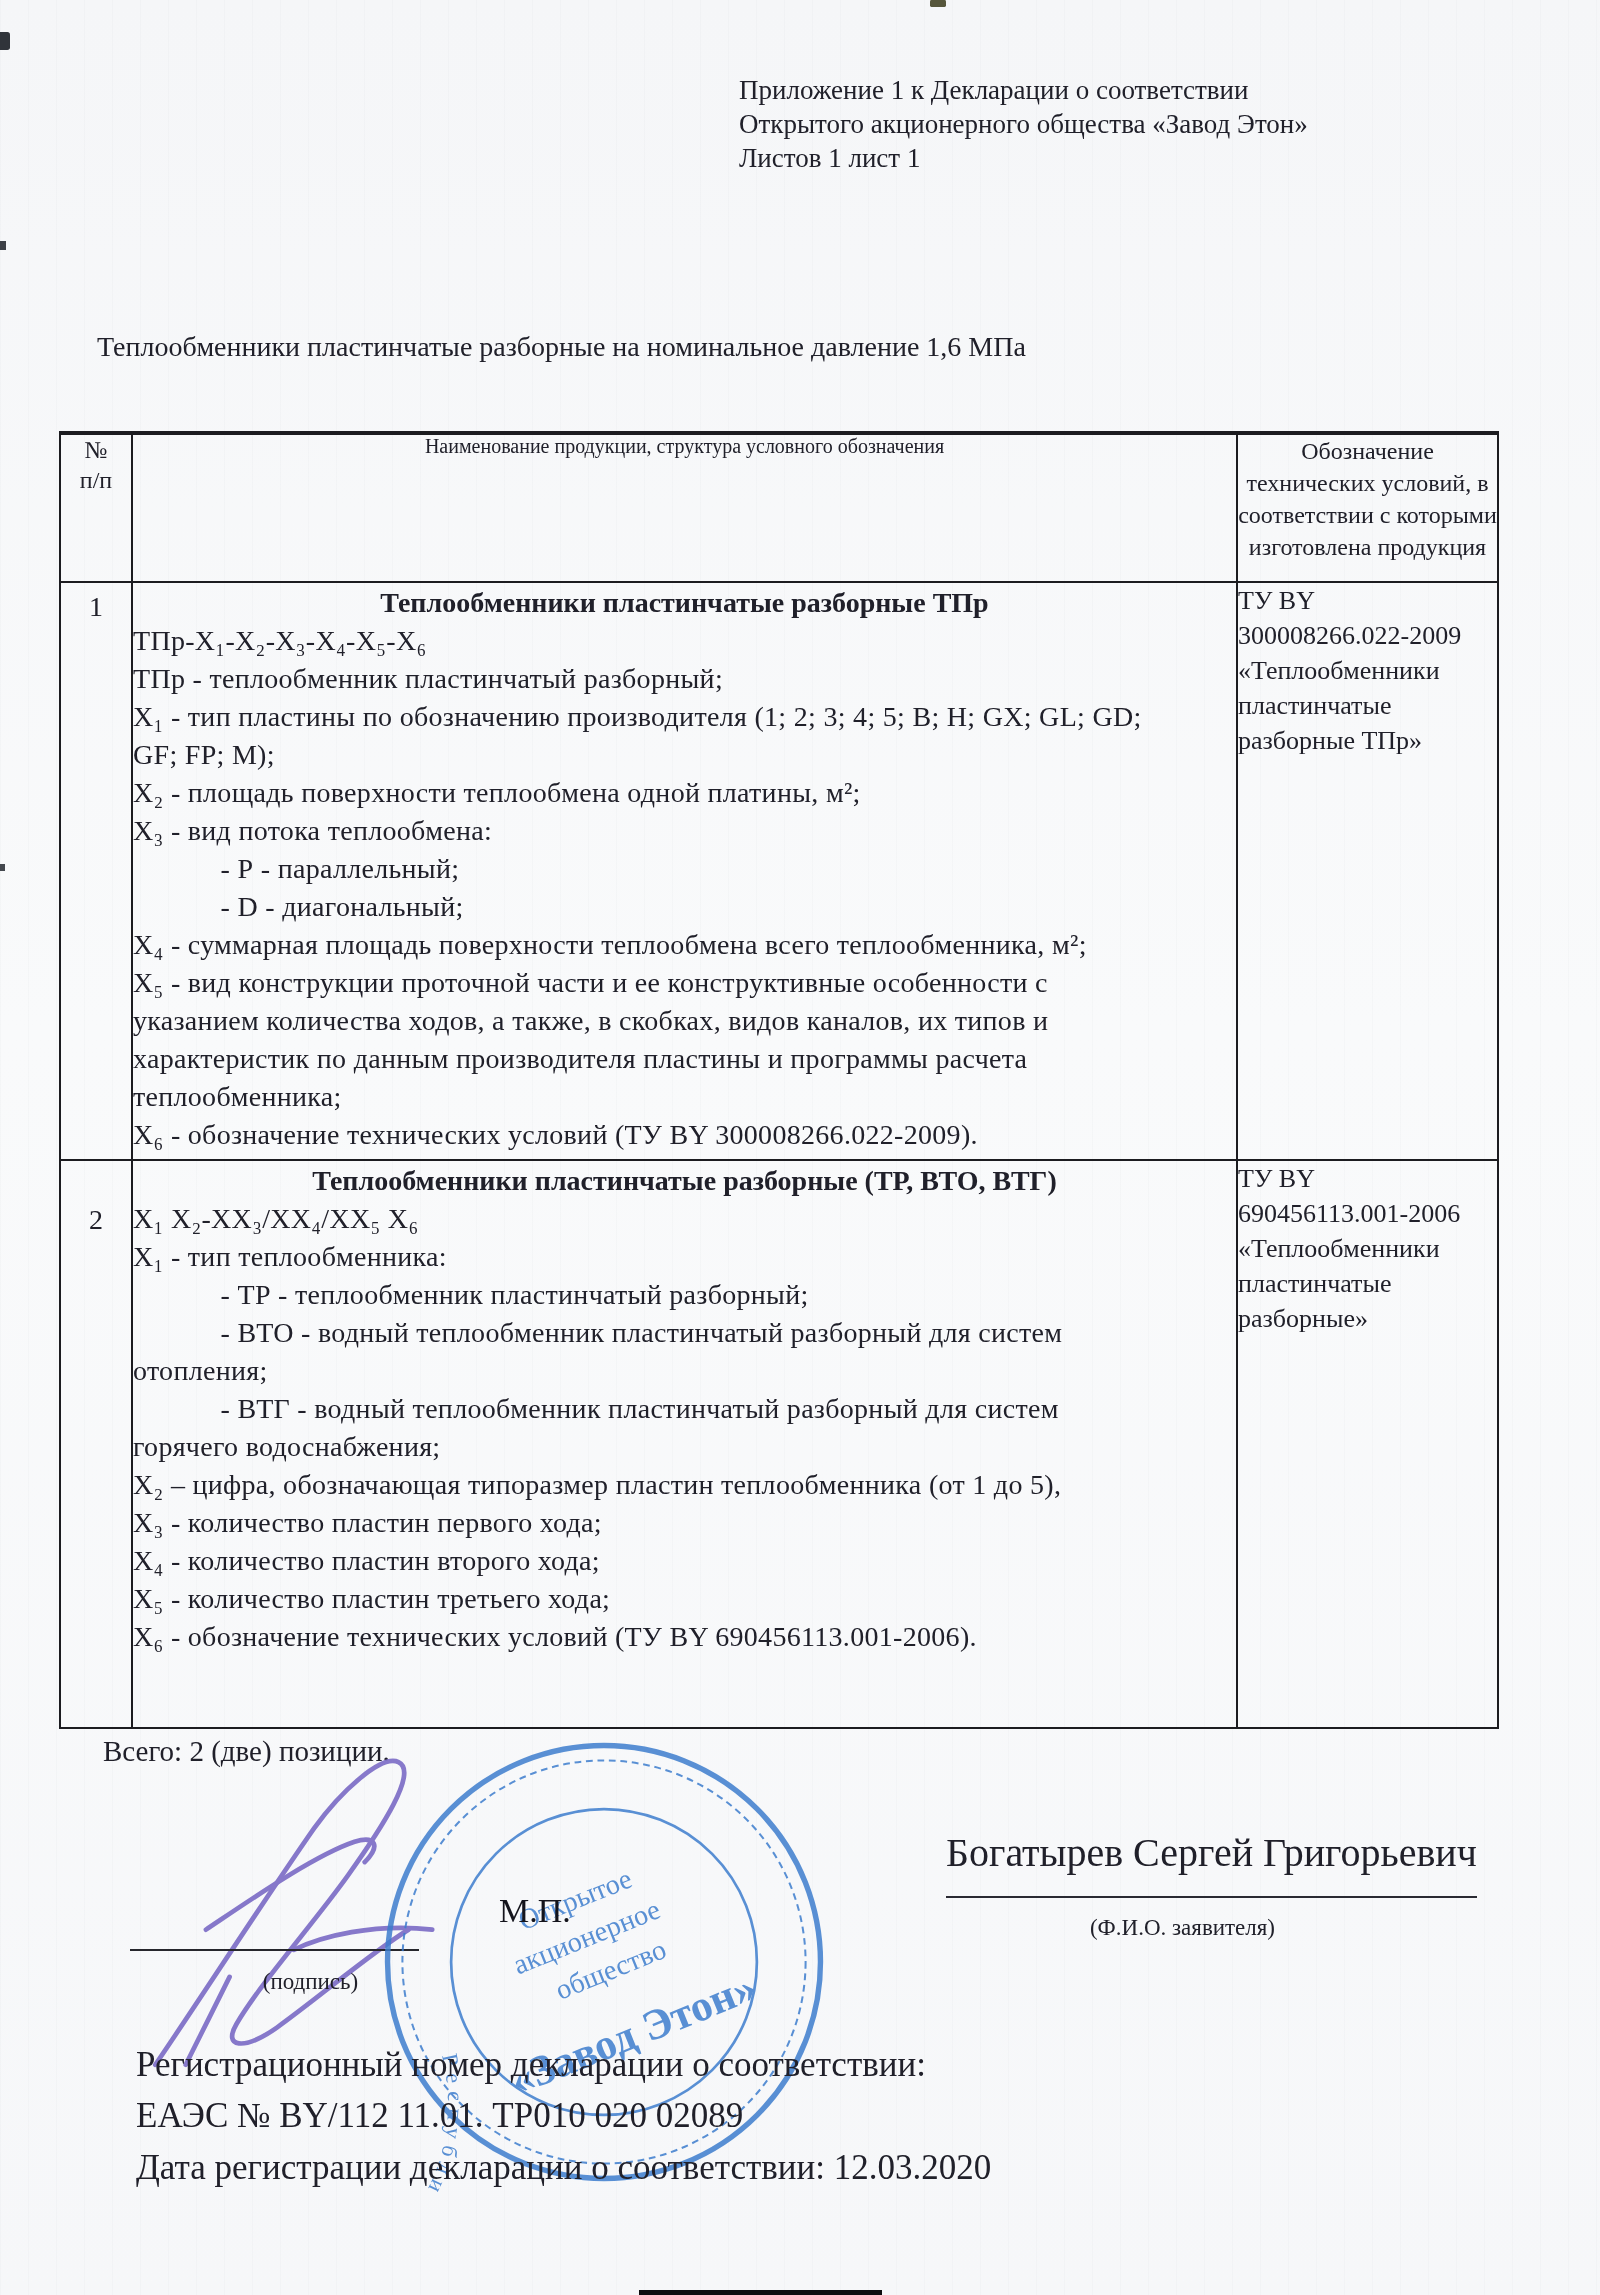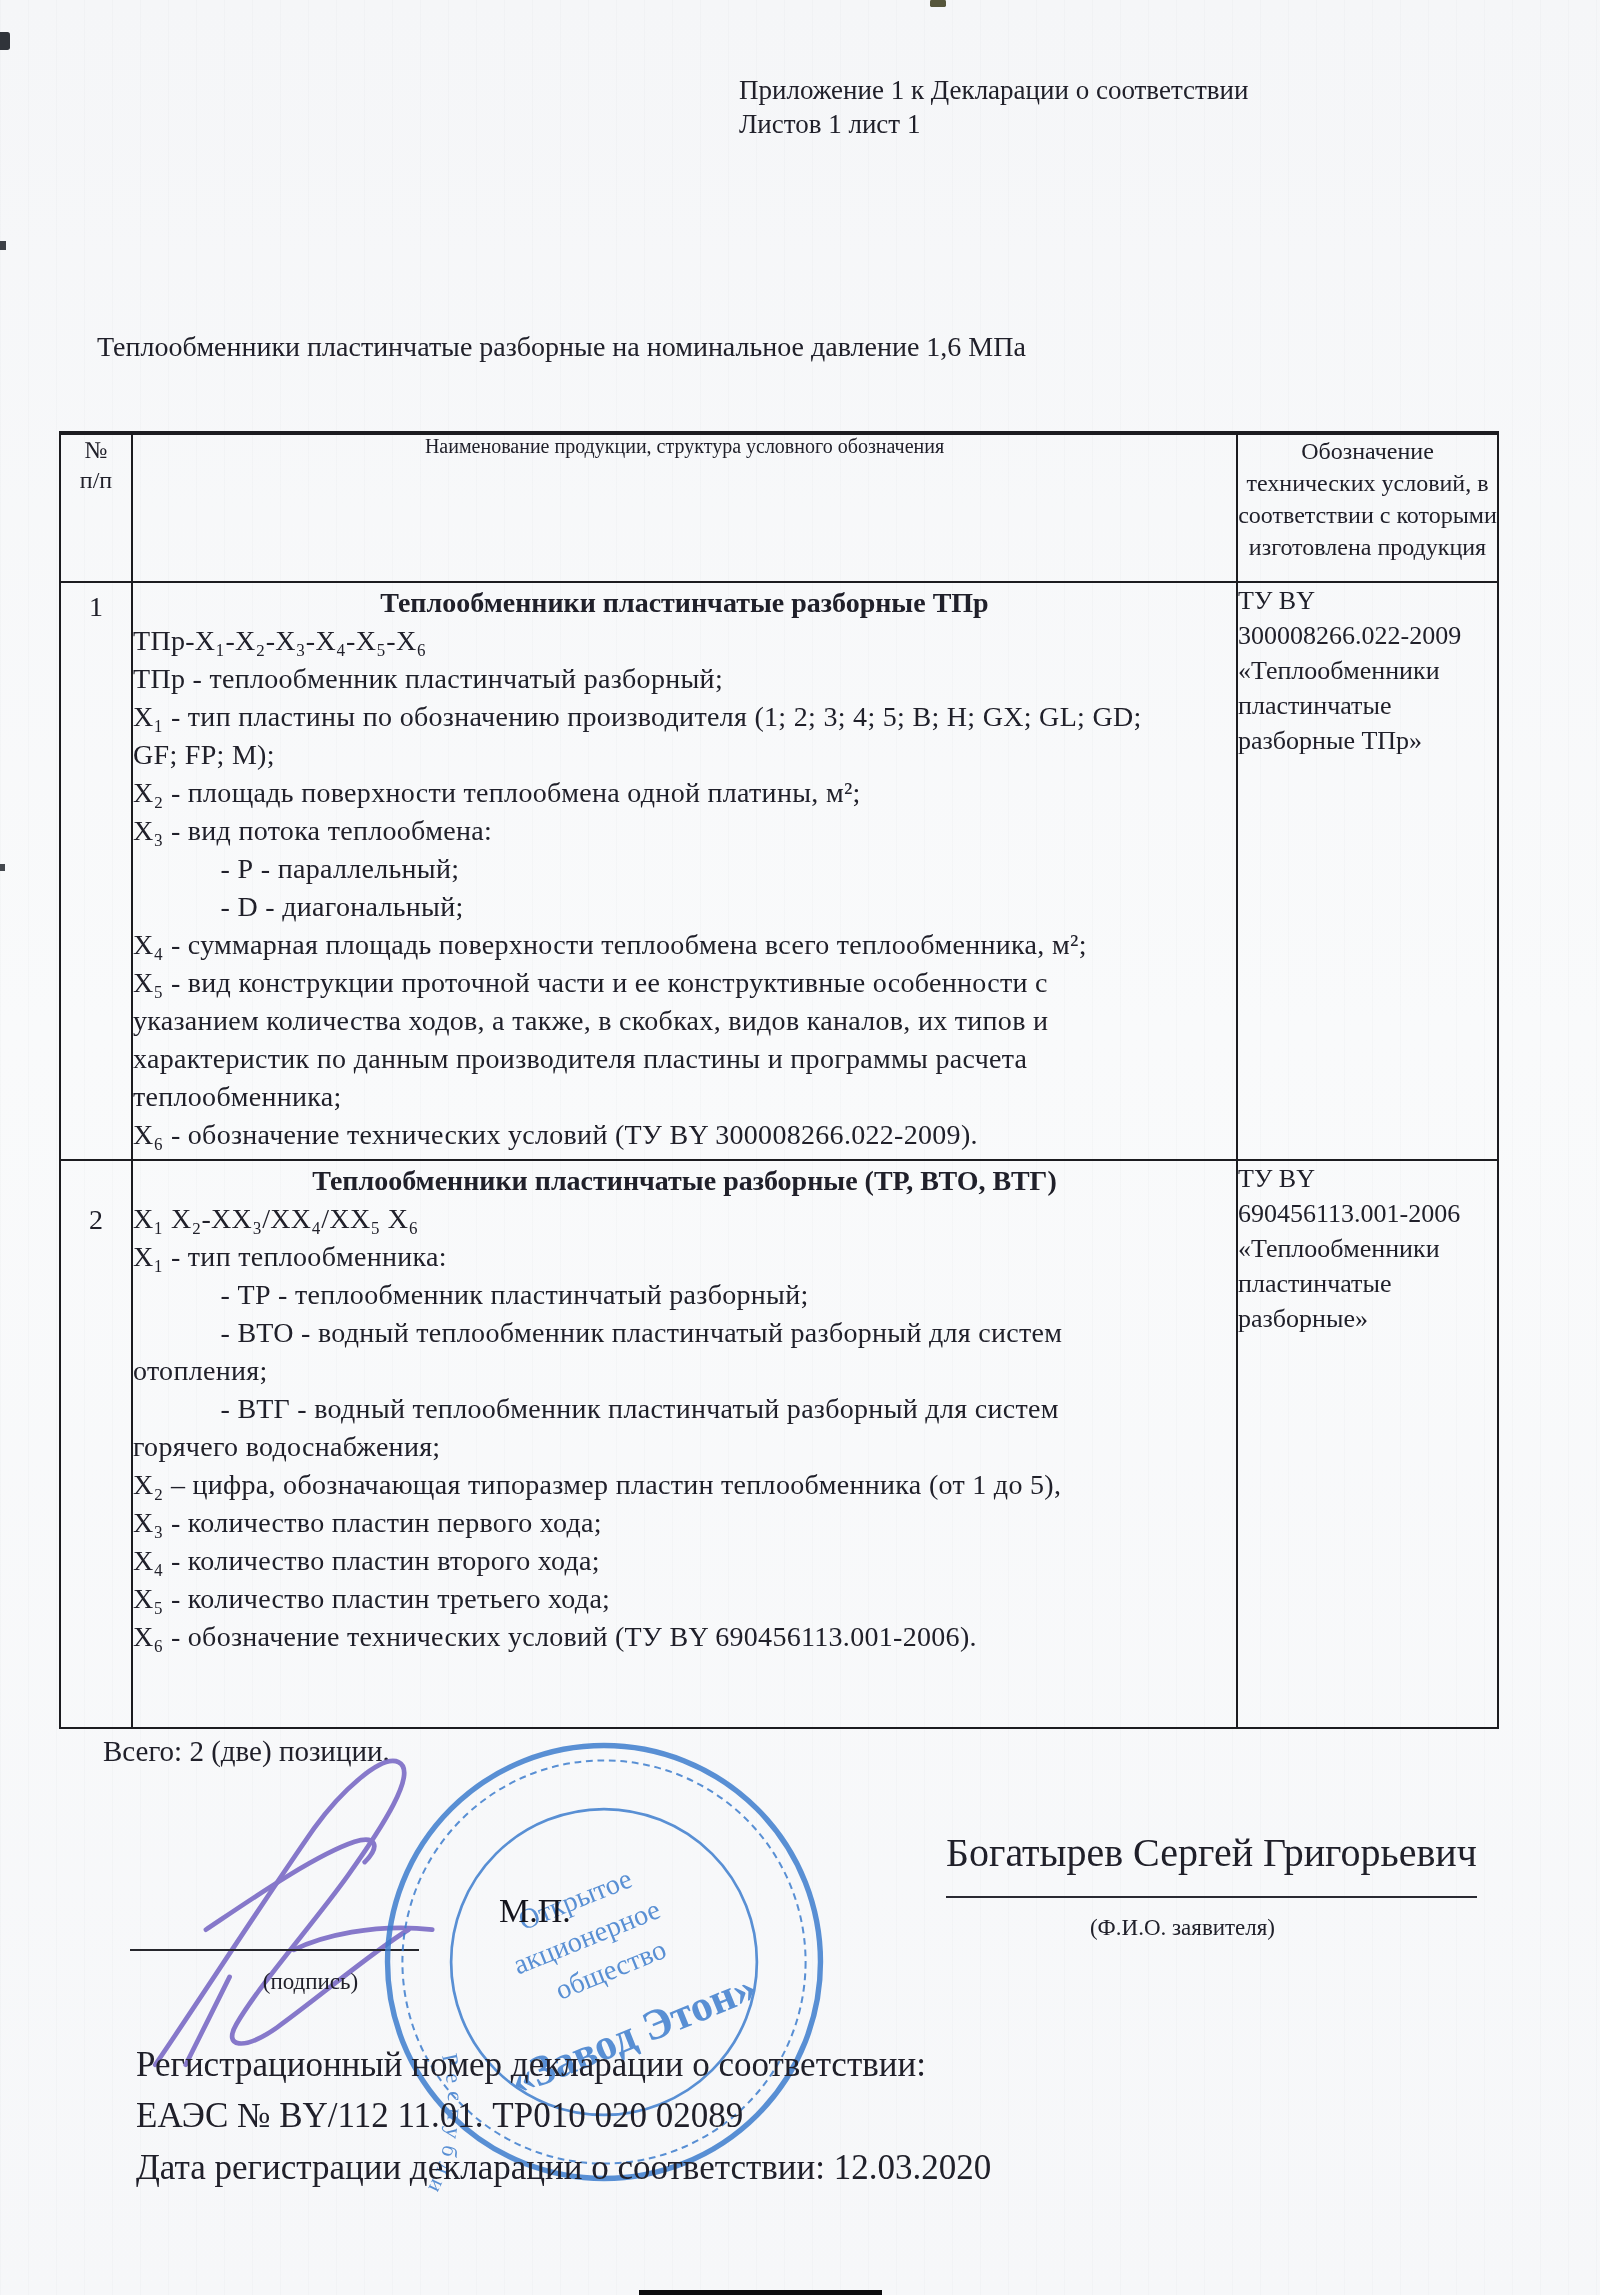--- a/index.html
+++ b/index.html
@@ -77,20 +77,21 @@
 <div class="page">
 
   <div class="artifact a-top"></div>
   <div class="artifact a-left1"></div>
   <div class="artifact a-left2"></div>
   <div class="artifact a-left3"></div>
   <div class="artifact a-bottom"></div>
 
   <div class="doc-header">
     <div>Приложение 1 к Декларации о соответствии</div>
+    <div>Открытого акционерного общества «Завод Этон»</div>
     <div>Листов 1 лист 1</div>
   </div>
 
   <div class="doc-title">Теплообменники пластинчатые разборные на номинальное давление 1,6 МПа</div>
 
   <table class="main-table">
     <colgroup>
         <col class="c-num">
         <col class="c-prod">
         <col class="c-tu">

